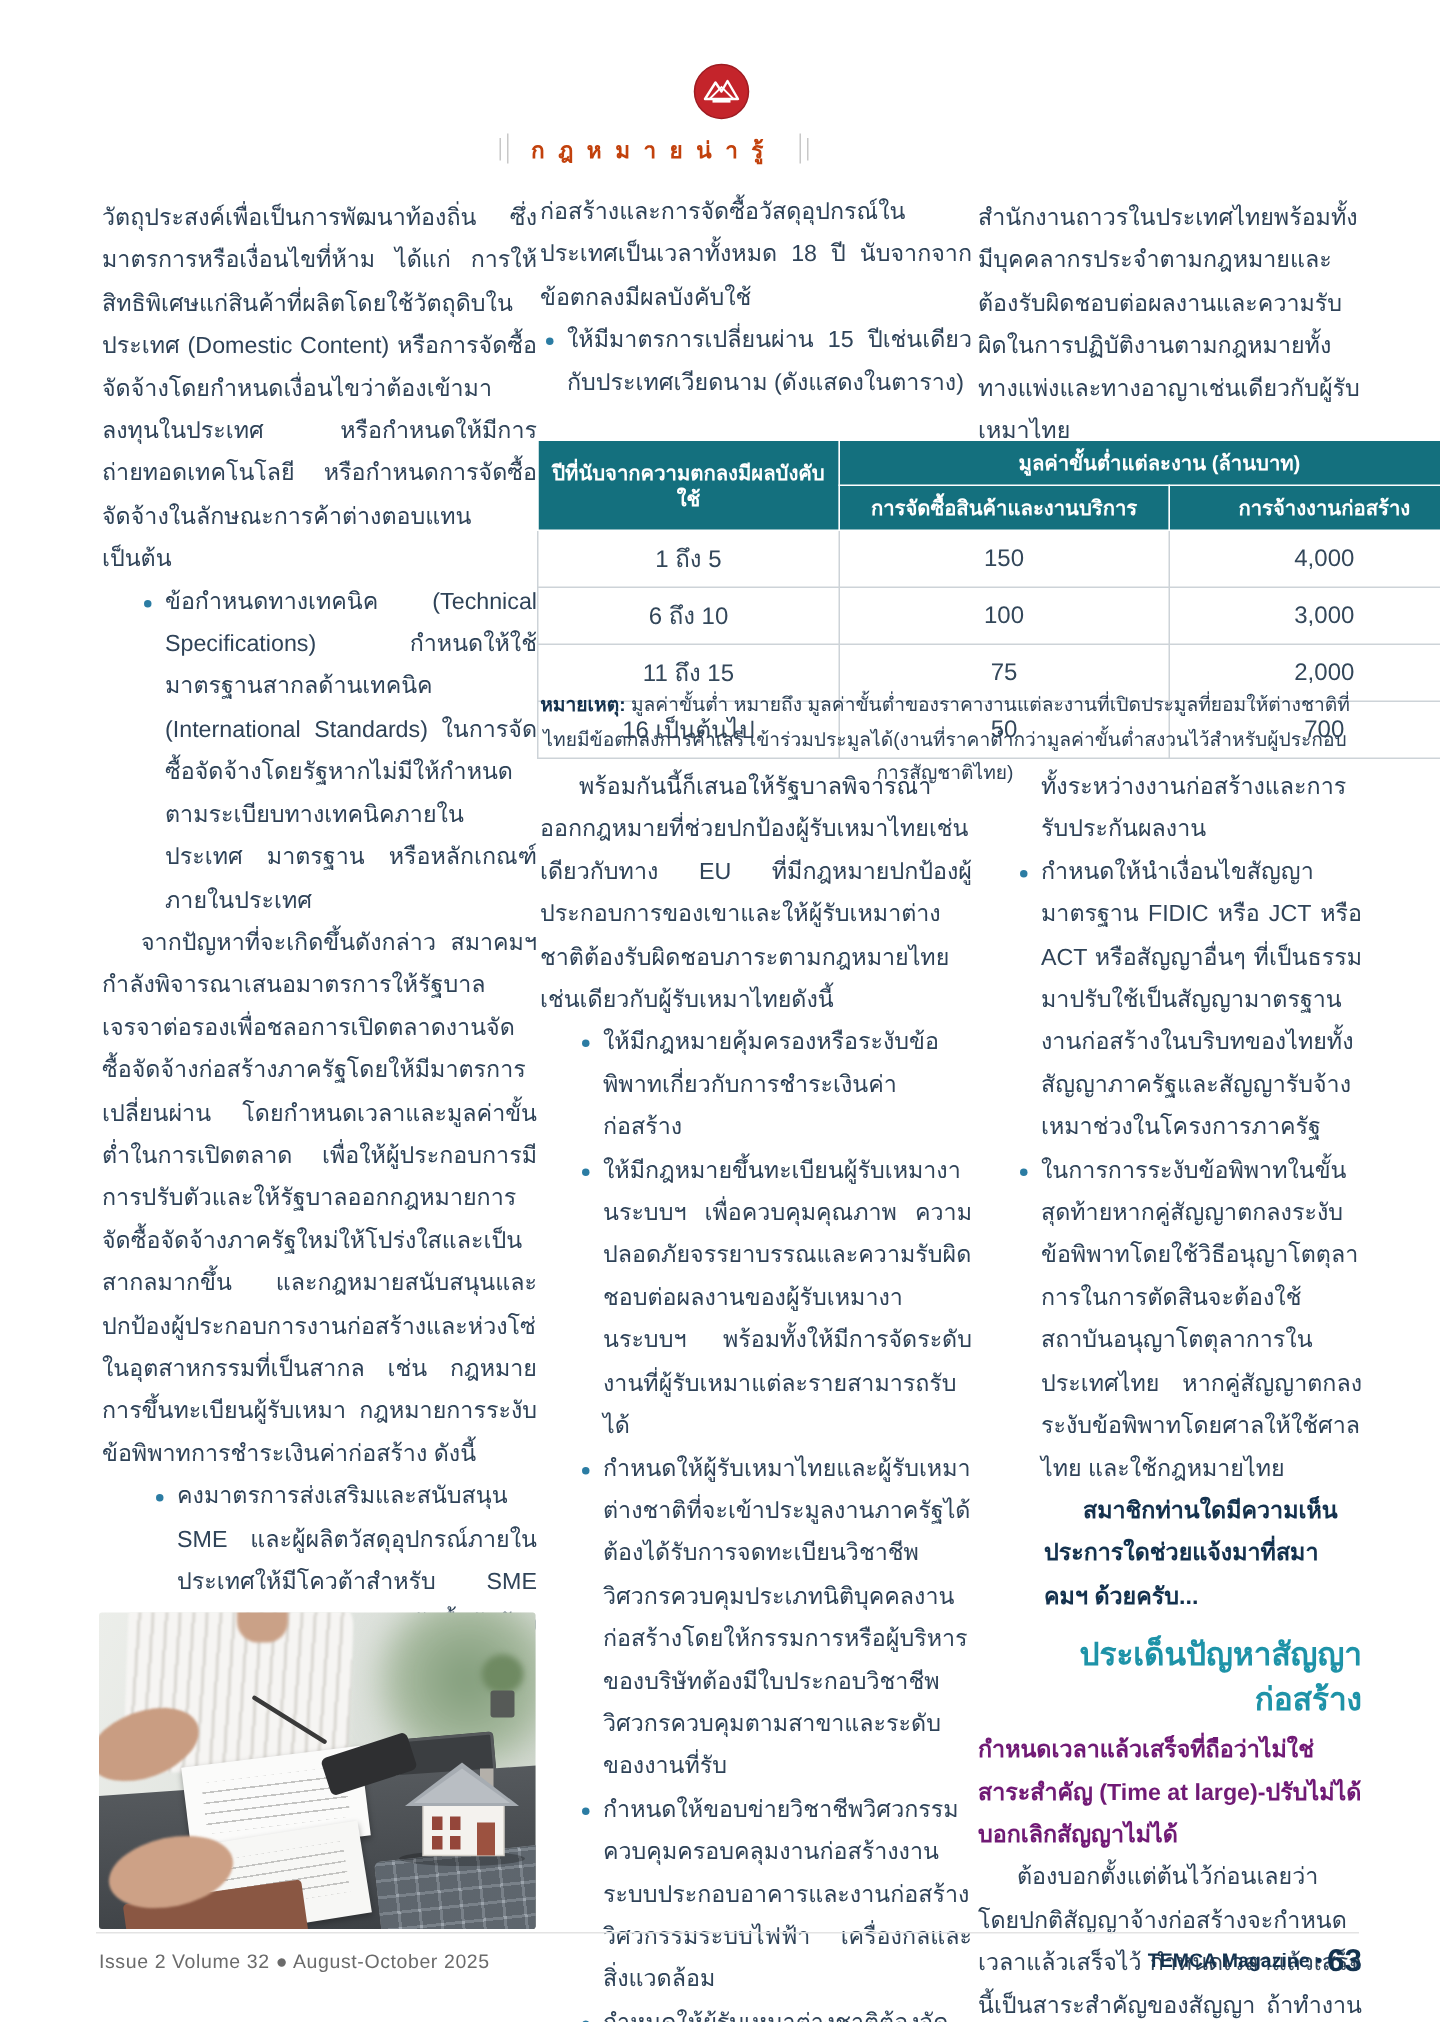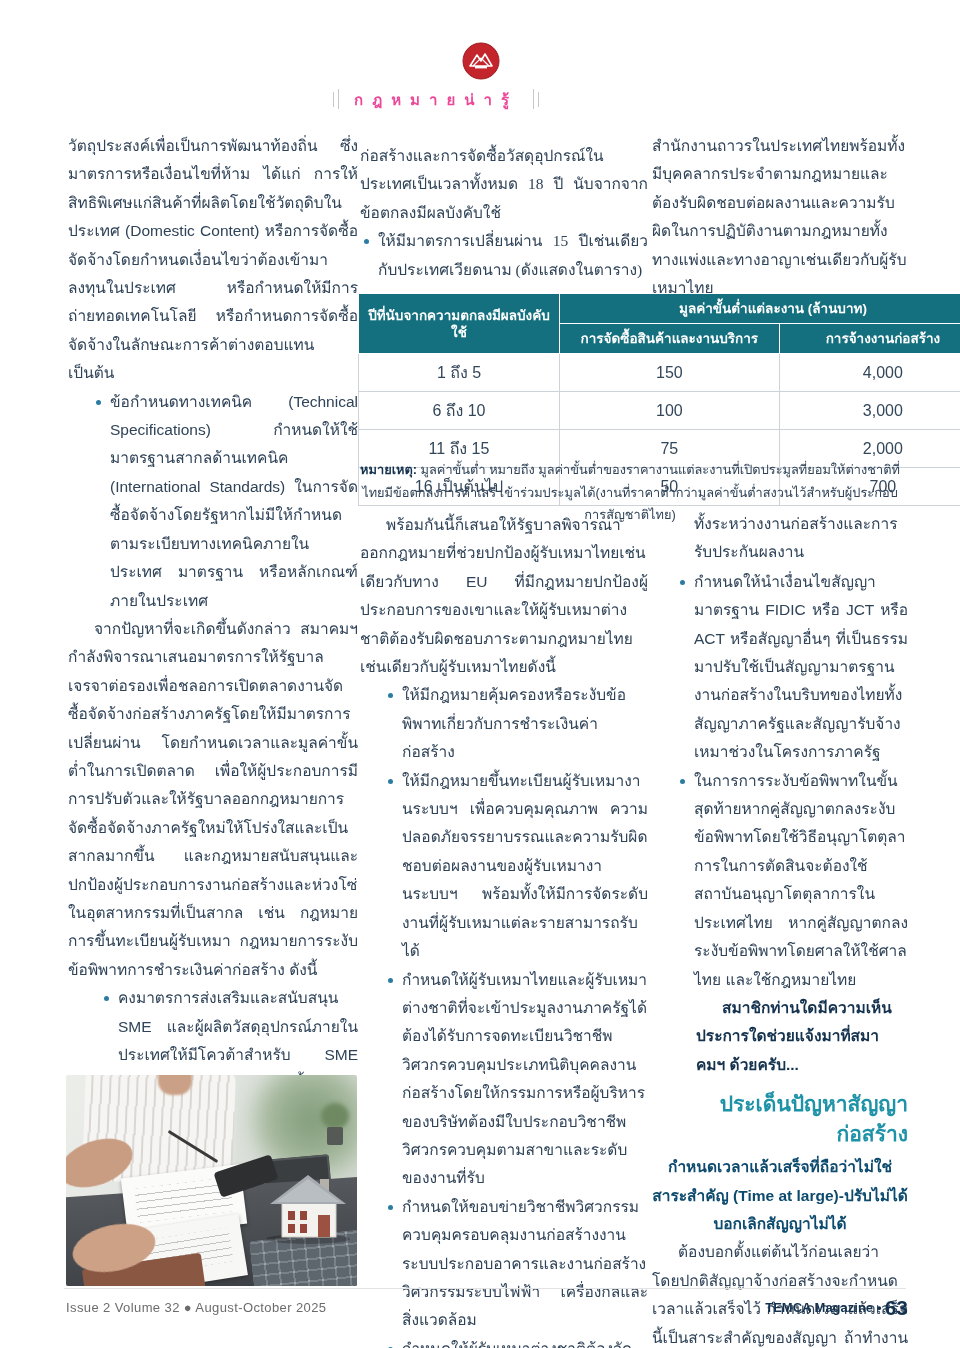--- a/index.html
+++ b/index.html
@@ -1,21 +1,21 @@
 <!DOCTYPE html>
 <html><head>
 <meta charset="utf-8">
 <style>
   html,body{margin:0;padding:0;background:#ffffff;}
   .page{position:relative;width:960px;height:1348px;background:#fff;overflow:hidden;
         font-family:"Liberation Sans","DejaVu Sans",sans-serif;color:#2f4358;}
   
   .logo{position:absolute;left:462px;top:42px;width:38px;height:38px;}
   .head-title{position:absolute;left:0;top:88px;width:872px;text-align:center;
-        font-size:15px;letter-spacing:9px;color:#ec4899;font-weight:bold;}
+        font-size:15px;letter-spacing:9px;color:#c2410c;font-weight:bold;}
   .orn{display:inline-block;width:1px;height:15px;background:#c8c8c8;margin:0 2px;vertical-align:-2px;}
   .orn.tall{height:20px;vertical-align:-4px;}
   
   .col{position:absolute;text-align:justify;font-size:15.5px;line-height:28.4px;color:#2f4358;}
   .indent{text-indent:26px;}
   .blt{position:relative;margin-left:28px;padding-left:14px;}
   .blt::before{content:"";position:absolute;left:0;top:12px;width:5px;height:5px;border-radius:50%;
         background:#2b7ca3;}
   .bold-navy{font-weight:bold;color:#14324e;}
   
@@ -23,21 +23,21 @@
   table{border-collapse:collapse;width:100%;}
   th{background:#14707e;color:#fff;font-weight:bold;font-size:13.5px;line-height:17px;
      border:1.5px solid #ffffff;padding:6px 4px;text-align:center;}
   td{border:1px solid #cdd3d8;color:#33475a;font-size:16px;text-align:center;padding:6px 4px;background:#fff;}
   .note{position:absolute;left:352px;top:459px;width:556px;font-size:12.8px;line-height:22.5px;
         color:#2f4358;text-align:center;}
   .note b{color:#14324e;}
   
   .teal-head{font-size:21px;font-weight:bold;color:#1e93a8;line-height:30px;margin:10px 0 4px 0;
         text-align:right;}
-  .subhead{font-weight:bold;color:#0c4a6e;text-align:center;}
+  .subhead{font-weight:bold;color:#701a75;text-align:left;}
   
   .foot-rule{position:absolute;left:64px;top:1288px;width:842px;height:1px;background:#e3e3e3;}
   .foot-left{position:absolute;left:66px;top:1300px;font-size:13px;color:#6b6b6b;letter-spacing:.4px;}
   .foot-right{position:absolute;right:52px;top:1296px;font-size:13px;font-weight:bold;color:#14324e;}
   .foot-right .pg{font-size:21px;vertical-align:-3px;margin-left:3px;}
   .foot-right .sep{color:#14324e;margin-left:4px;}
   
   .photo{position:absolute;left:66px;top:1075px;width:291px;height:211px;overflow:hidden;
          background:linear-gradient(115deg,#eceeea 0%,#dfe3de 45%,#cfd6cd 100%);border-radius:2px;}
   .photo *{position:absolute;}
@@ -128,21 +128,21 @@
         <polygon points="14,31 46,8 78,31" fill="#b9bec3"></polygon>
         <rect x="26" y="40" width="7" height="9" fill="#94463a"></rect>
         <rect x="38" y="40" width="7" height="9" fill="#94463a"></rect>
         <rect x="26" y="53" width="7" height="9" fill="#94463a"></rect>
         <rect x="38" y="53" width="7" height="9" fill="#94463a"></rect>
         <rect x="56" y="44" width="12" height="22" fill="#9c5240"></rect>
       </svg>
     </div>
   </div>
 
-  <div class="col" style="left:360px;top:142px;width:288px;font-family:Liberation Serif, serif;">
+  <div class="col" style="left:360px;top:128px;width:288px;">
     <div>ก่อสร้างและการจัดซื้อวัสดุอุปกรณ์ในประเทศเป็นเวลาทั้งหมด 18 ปี นับจากจากข้อตกลงมีผลบังคับใช้</div>
     <div class="blt" style="margin-left:4px;">ให้มีมาตรการเปลี่ยนผ่าน 15 ปีเช่นเดียวกับประเทศเวียดนาม (ดังแสดงในตาราง)</div>
   </div>
 
   <div class="col" style="left:652px;top:132px;width:256px;">
     <div>สำนักงานถาวรในประเทศไทยพร้อมทั้งมีบุคคลากรประจำตามกฎหมายและต้องรับผิดชอบต่อผลงานและความรับผิดในการปฏิบัติงานตามกฎหมายทั้งทางแพ่งและทางอาญาเช่นเดียวกับผู้รับเหมาไทย</div>
   </div>
 
   <div class="tblwrap">
     <table>

